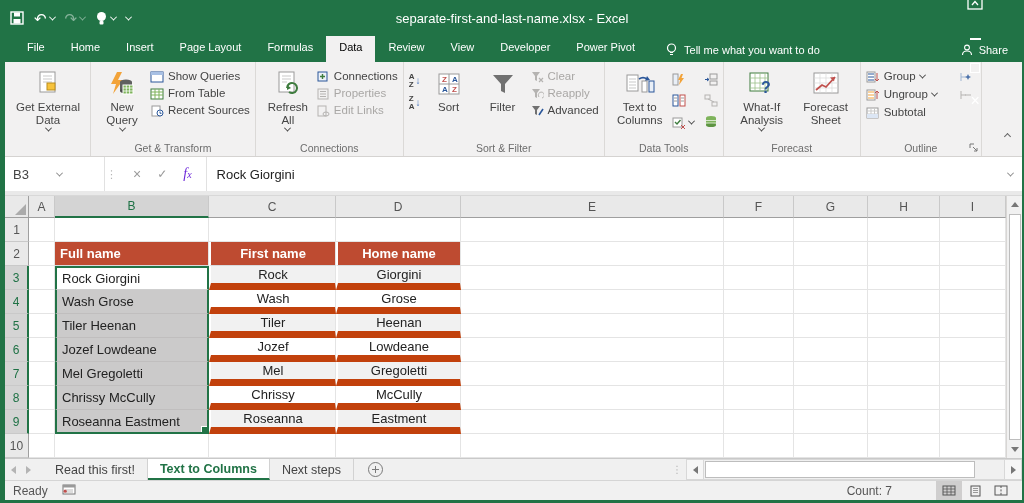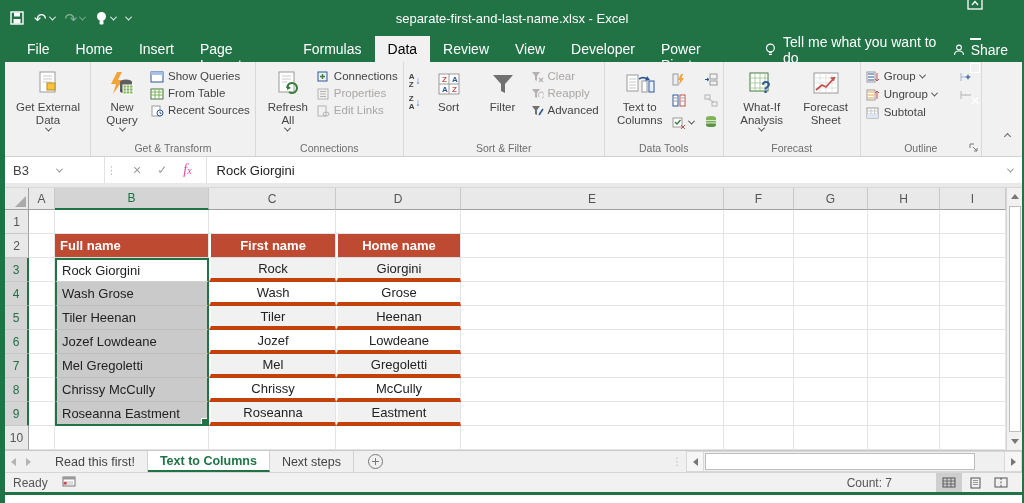--- a/index.html
+++ b/index.html
@@ -16,21 +16,21 @@
   .chev.up { transform:rotate(-135deg); }
   .win-title { position:absolute; left:0; right:0; text-align:center; font-size:13px; color:#fff; }
   .tb-right { margin-left:auto; display:flex; align-items:center; gap:16px; z-index:2;flex-direction:column; }
   .user-name { font-size:12.5px; }
   .avatar { width:24px; height:24px; overflow:hidden; display:block; }
   .winbtn { font-size:13px; width:20px; text-align:center; }
   .maxbox { width:10px; height:10px; border:1.3px solid #fff; display:inline-block; }
   .minbar { width:11px; height:2px; background:#fff; display:inline-block; vertical-align:middle; }
 
   
-  .tabrow { height:26px; background:#217346; display:flex; align-items:stretch; padding-left:14px; color:#fff; font-size:14px; }
+  .tabrow { height:26px; background:#217346; display:flex; align-items:stretch; padding-left:14px; color:#fff; font-size:11px; }
   .rtab { padding:5px 13px 0; cursor:default; }
   .rtab.active { background:#F2F1F1; color:#000000; }
   .tellme { display:flex; align-items:center; gap:7px; margin-left:18px; padding-top:2px; }
   .share { margin-left:auto; margin-right:16px; display:flex; align-items:center; gap:6px; padding-top:2px; }
 
   
   .ribbon { height:95px; background:#F2F1F1; border-bottom:1px solid #D5D3D1; display:flex; padding-left:6px; position:relative; font-size:11.5px; color:#444; }
   .rgroup { position:relative; border-right:1px solid #DBD9D7; padding:5px 5px 17px; display:flex; align-items:flex-start; gap:2px; }
   .glabel { position:absolute; bottom:2px; left:0; right:0; text-align:center; font-size:10.5px; color:#6d6d6d; }
   .bigbtn { display:flex; flex-direction:column; align-items:center; justify-content:flex-start; text-align:center; padding:2px 4px; line-height:13px; min-width:52px; }
@@ -38,43 +38,43 @@
   .smallcol { display:flex; flex-direction:column; justify-content:flex-start; gap:4px; padding-top:3px; }
   .smallbtn { display:flex; align-items:center; gap:4px; line-height:13px; white-space:nowrap; }
   .disabled { color:#A9A7A5; }
   .sorticons { display:flex; flex-direction:column; gap:6px; padding-top:6px; }
   .sortmini { font-size:8px; font-weight:bold; line-height:8px; display:flex; align-items:center; gap:1px; color:#444; }
   .sortmini .dn { color:#3F6FB8; font-size:10px; }
   .dlg { position:absolute; right:3px; bottom:2px; }
   .collapse { margin-left:auto; align-self:flex-end; padding:0 14px 14px 6px; color:#666; font-size:12px; }
 
   
-  .fbar { height:26px; margin-left:5px; margin-right:2px; background:#fff; display:flex; align-items:stretch; font-size:13px; color:#444; }
+  .fbar { height:34px; margin-left:5px; margin-right:2px; background:#fff; display:flex; align-items:stretch; font-size:13px; color:#444; }
   .namebox { width:100px; border-right:1px solid #E1E1E1; display:flex; align-items:center; padding:0 8px; gap:28px; }
   .dotsep { width:14px; display:flex; align-items:center; justify-content:center; color:#B5B5B5; font-size:11px; letter-spacing:1px; }
   .fbtns { display:flex; align-items:center; gap:16px; padding:0 14px; border-right:1px solid #E1E1E1; color:#9B9B9B; }
-  .fx { font-family:"Liberation Serif", serif; font-style:italic; color:#ec4899; font-size:14px; }
+  .fx { font-family:"Liberation Serif", serif; font-style:italic; color:#6d28d9; font-size:14px; }
   .fvalue { flex:1; display:flex; align-items:center; padding:0 10px; color:#222; }
   .fexpand { width:24px; display:flex; align-items:center; justify-content:center; color:#888; }
   .gap { height:5px; margin-left:5px; margin-right:2px; background:#E9E9E9; border-bottom:1px solid #D8D8D8; }
 
   
   .gridwrap { display:flex; margin-left:5px; margin-right:2px; height:262px; }
   .sheet { display:grid; grid-template-columns:24px 26px 154px 127px 125px 263px 70px 74px 72px 66px; grid-template-rows:22px repeat(10, 24px); width:1001px; }
   .ch { background:#E9E9E9; border-right:1px solid #C9C9C9; border-bottom:1px solid #9F9F9F; display:flex; align-items:center; justify-content:center; font-size:12px; color:#555; }
   .ch.sel { background:#D4D4D4; color:#1E7145; border-bottom:2px solid #217346; }
   .rh { background:#E9E9E9; border-right:1px solid #9F9F9F; border-bottom:1px solid #C9C9C9; display:flex; align-items:center; justify-content:center; font-size:12px; color:#555; }
   .rh.sel { background:#D4D4D4; color:#1E7145; border-right:2px solid #217346; }
   .corner { background:#E9E9E9; border-right:1px solid #9F9F9F; border-bottom:1px solid #9F9F9F; position:relative; }
   .corner::after { content:''; position:absolute; right:2px; bottom:2px; border-style:solid; border-width:0 0 11px 11px; border-color:transparent transparent #ABABAB transparent; }
   .cell { background:#fff; border-right:1px solid #E4E4E4; border-bottom:1px solid #E4E4E4; display:flex; align-items:center; padding:0 5px; font-size:13px; color:#222; overflow:hidden; white-space:nowrap; }
   .center { justify-content:center; }
   .t-head { background:#BE4B31; color:#fff; font-weight:bold; border-bottom:1px solid #D8DADC; }
   .wsep { border-left:2px solid #FFF; }
-  .t-cell { border-bottom:4px solid #c2410c;text-align:right; }
+  .t-cell { border-bottom:7px solid #c2410c;text-align:right; }
   .t-band { background:#F1F1F1; }
   .b-sel { background:#CBCACA; border-bottom:1px solid #C0BEBE; }
   .b-active { background:#FFF; border-bottom:1px solid #CFCFCF; }
   .rl { border-left:2px solid #217346; }
   .rr { border-right:2px solid #217346 !important; }
   .rt { border-top:2px solid #217346; }
   .rb { border-bottom:2px solid #217346 !important; position:relative; }
   .rb::after { content:''; position:absolute; right:-2px; bottom:-2px; width:6px; height:6px; background:#217346; border:1px solid #fff; }
   .vscroll { width:16px; background:#F1F1F1; border-left:1px solid #D8D6D4; display:flex; flex-direction:column; align-items:center; }
   .sbtn { height:17px; width:100%; display:flex; align-items:center; justify-content:center; }

